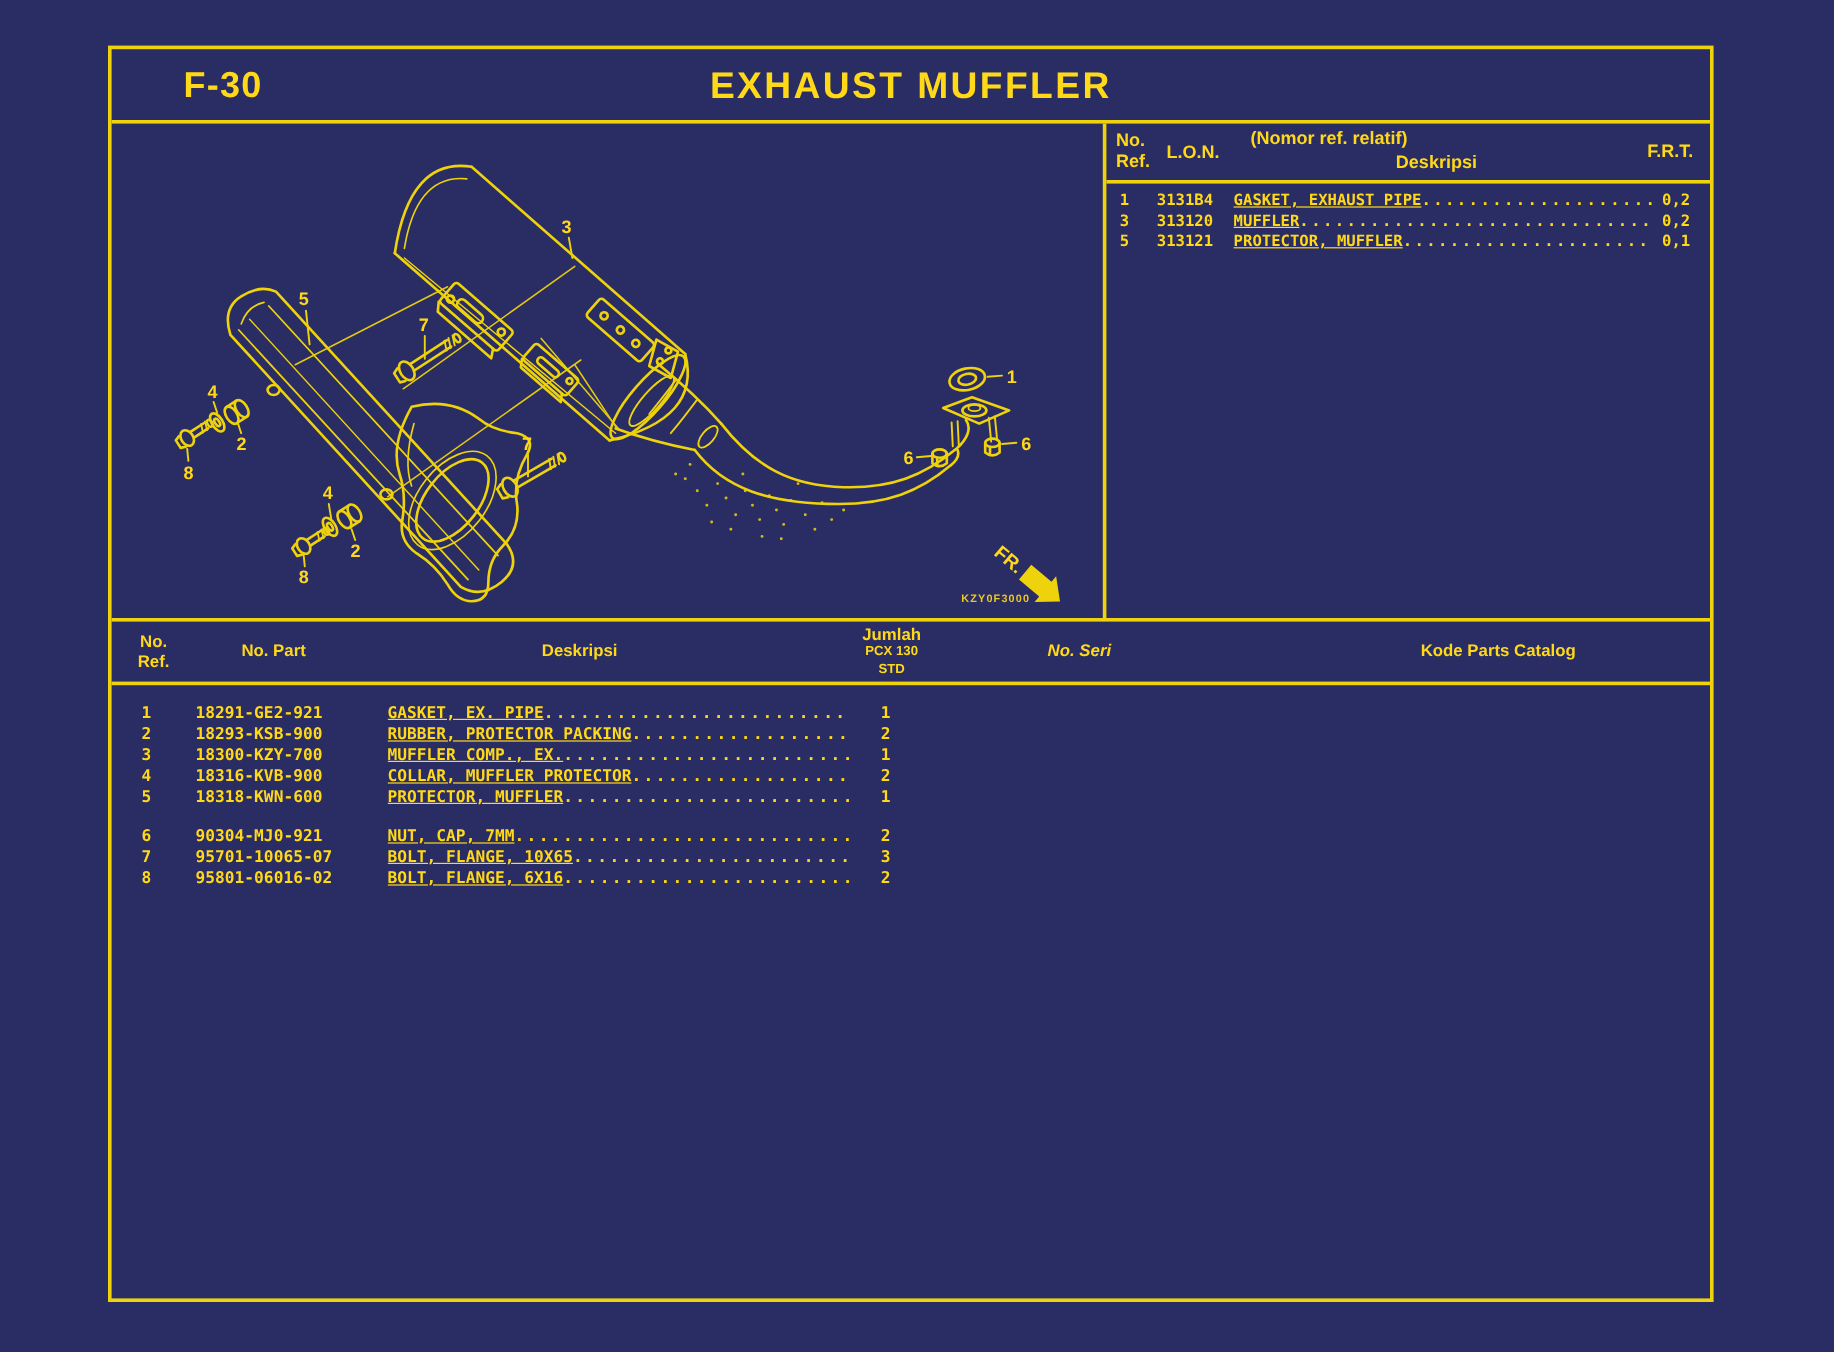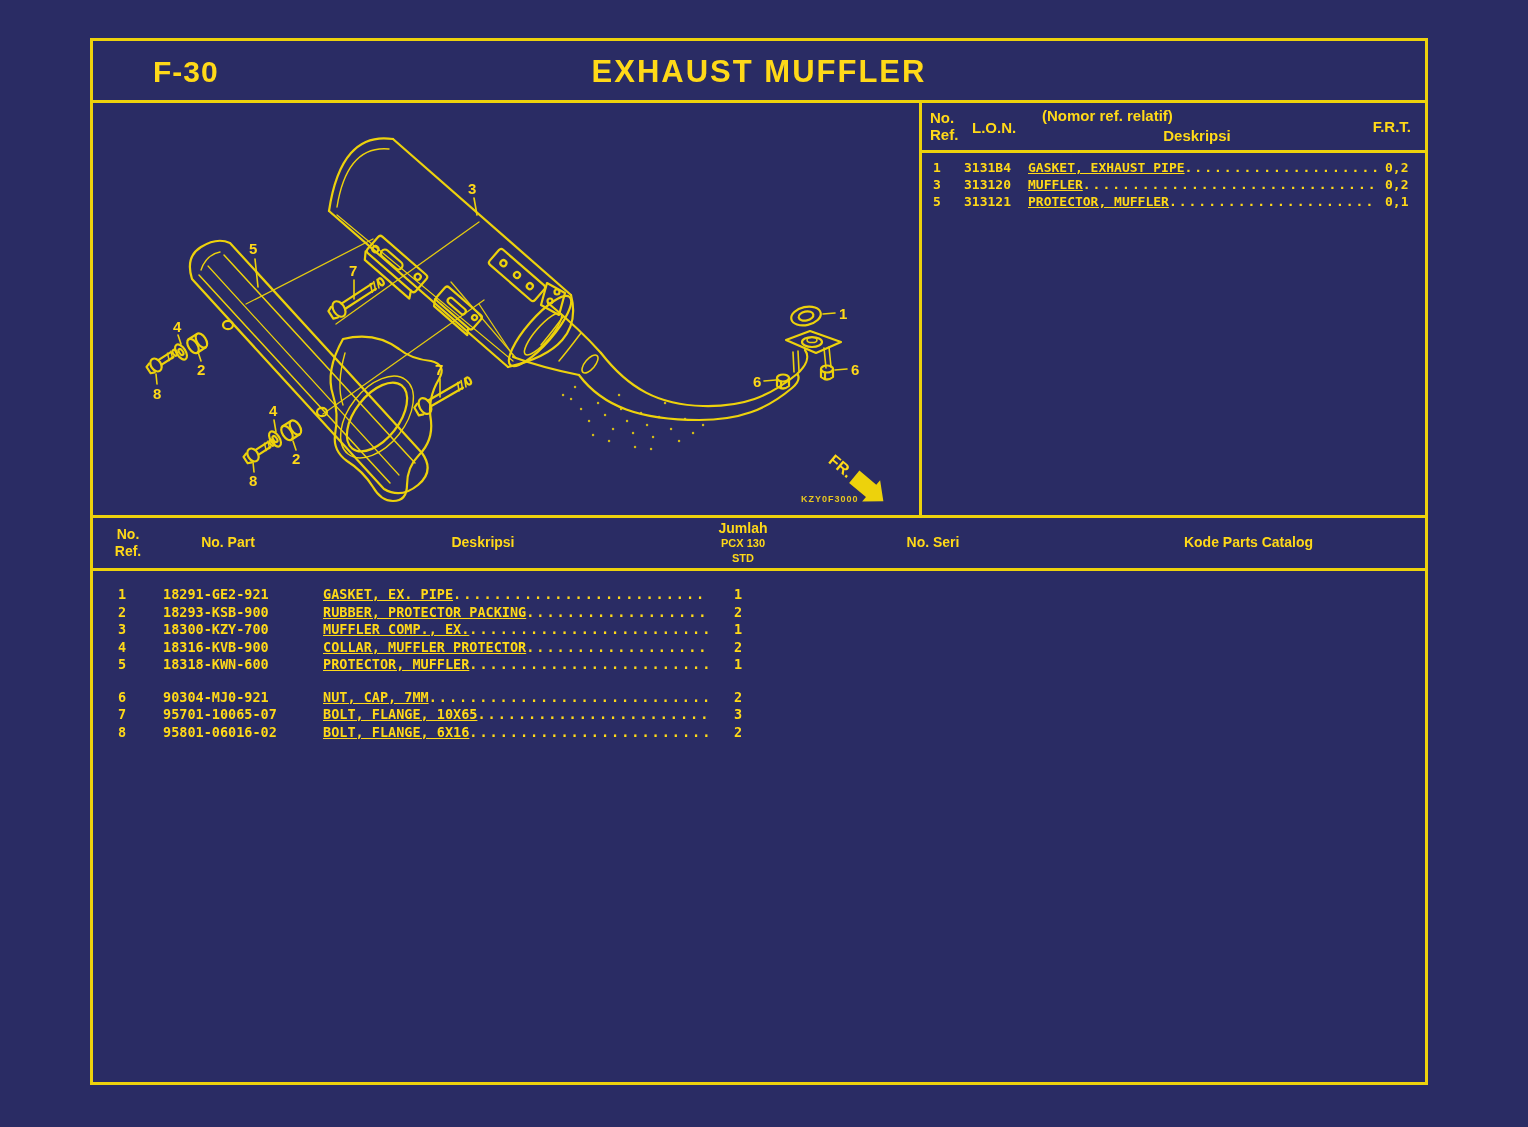--- a/index.html
+++ b/index.html
@@ -44,21 +44,21 @@
   .dots::after{content:" ..........................................................................";letter-spacing:2px;}
   
   .maindiv{position:absolute;left:0;top:474px;width:100%;height:3px;background:var(--line);}
   .bhead{position:absolute;left:0;top:477px;width:100%;height:53px;
     border-bottom:3px solid var(--line);color:var(--txt);font-weight:bold;font-size:14px;}
   .bh-ref{position:absolute;left:15px;top:8px;width:40px;text-align:center;line-height:17px;}
   .bh-part{position:absolute;left:70px;top:16px;width:130px;text-align:center;}
   .bh-desk{position:absolute;left:320px;top:16px;width:140px;text-align:center;}
   .bh-jml{position:absolute;left:600px;top:3px;width:100px;text-align:center;line-height:15px;}
   .bh-jml .sub{font-size:11px;}
-  .bh-seri{position:absolute;left:780px;top:16px;width:120px;text-align:center;}
+  .bh-seri{position:absolute;left:780px;top:16px;width:120px;font-style:italic;}
   .bh-kode{position:absolute;left:1058px;top:16px;width:195px;text-align:center;}
   .brows{position:absolute;left:0;top:530px;width:100%;padding-top:15px;
     color:var(--txt);font-family:"DejaVu Sans Mono",monospace;font-weight:bold;font-size:13.5px;}
   .prow{display:flex;height:17.5px;line-height:17.5px;align-items:baseline;}
   .prow.gap-before{margin-top:15px;}
   .prow .p-ref{width:58px;text-align:center;flex:none;}
   .prow .p-part{width:150px;flex:none;margin-left:12px;}
   .prow .p-desc{flex:none;width:385px;display:flex;overflow:hidden;margin-left:10px;}
   .prow .p-qty{width:60px;text-align:center;flex:none;}
   text{fill:var(--txt);font-family:"Liberation Sans",sans-serif;font-weight:bold;}

